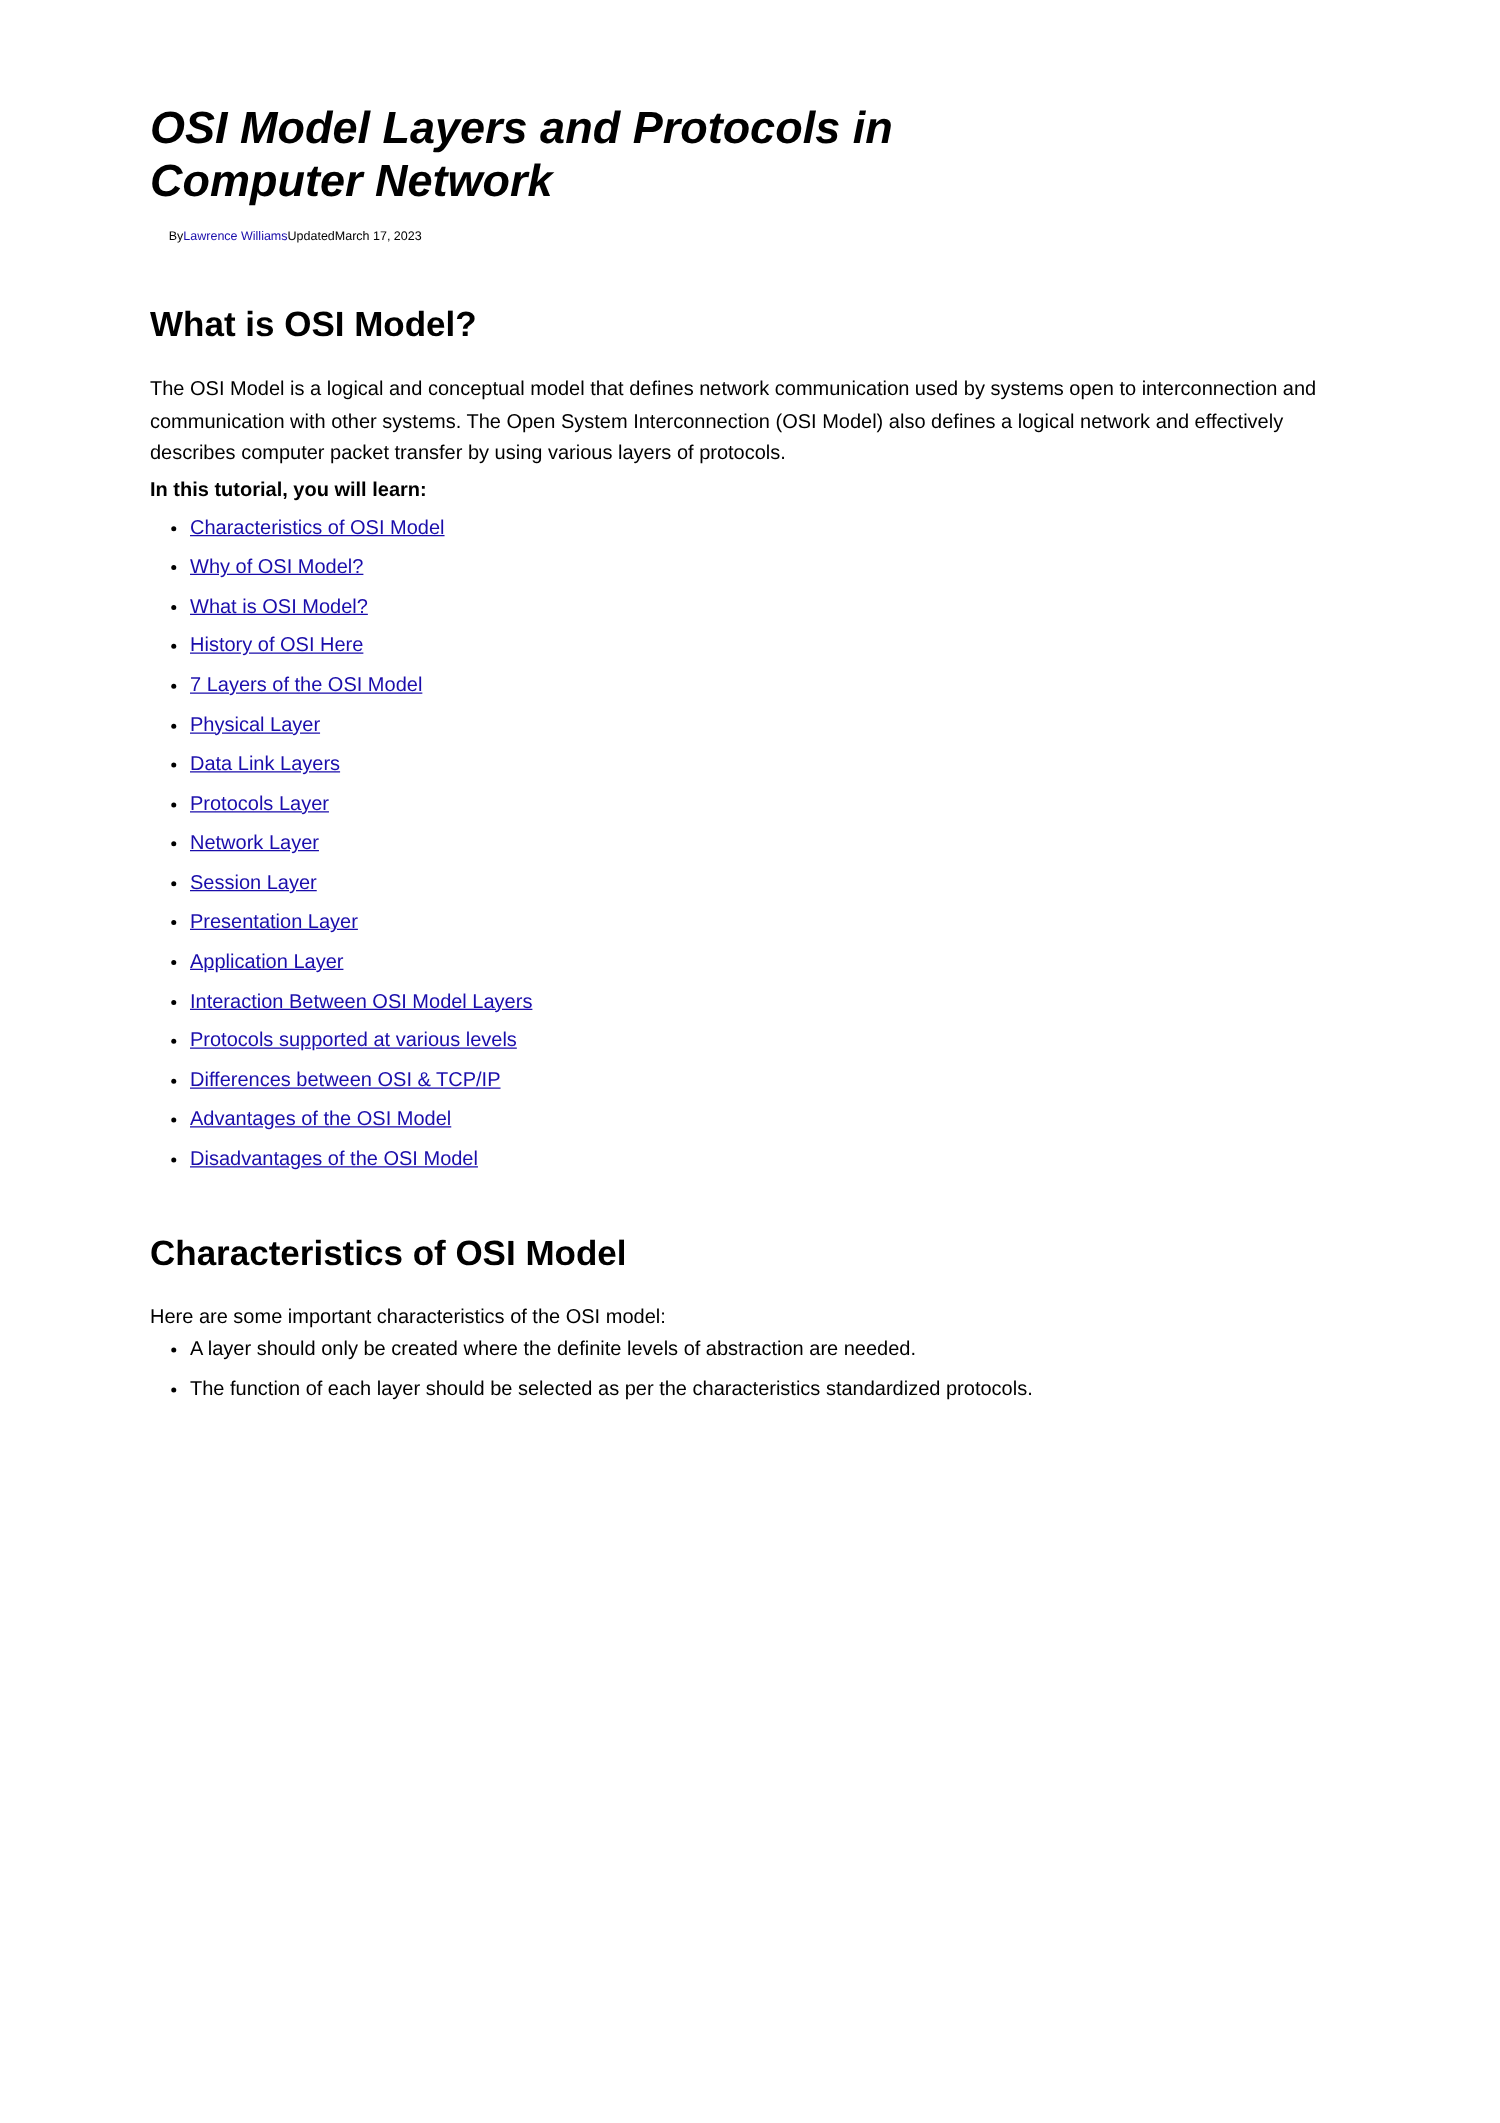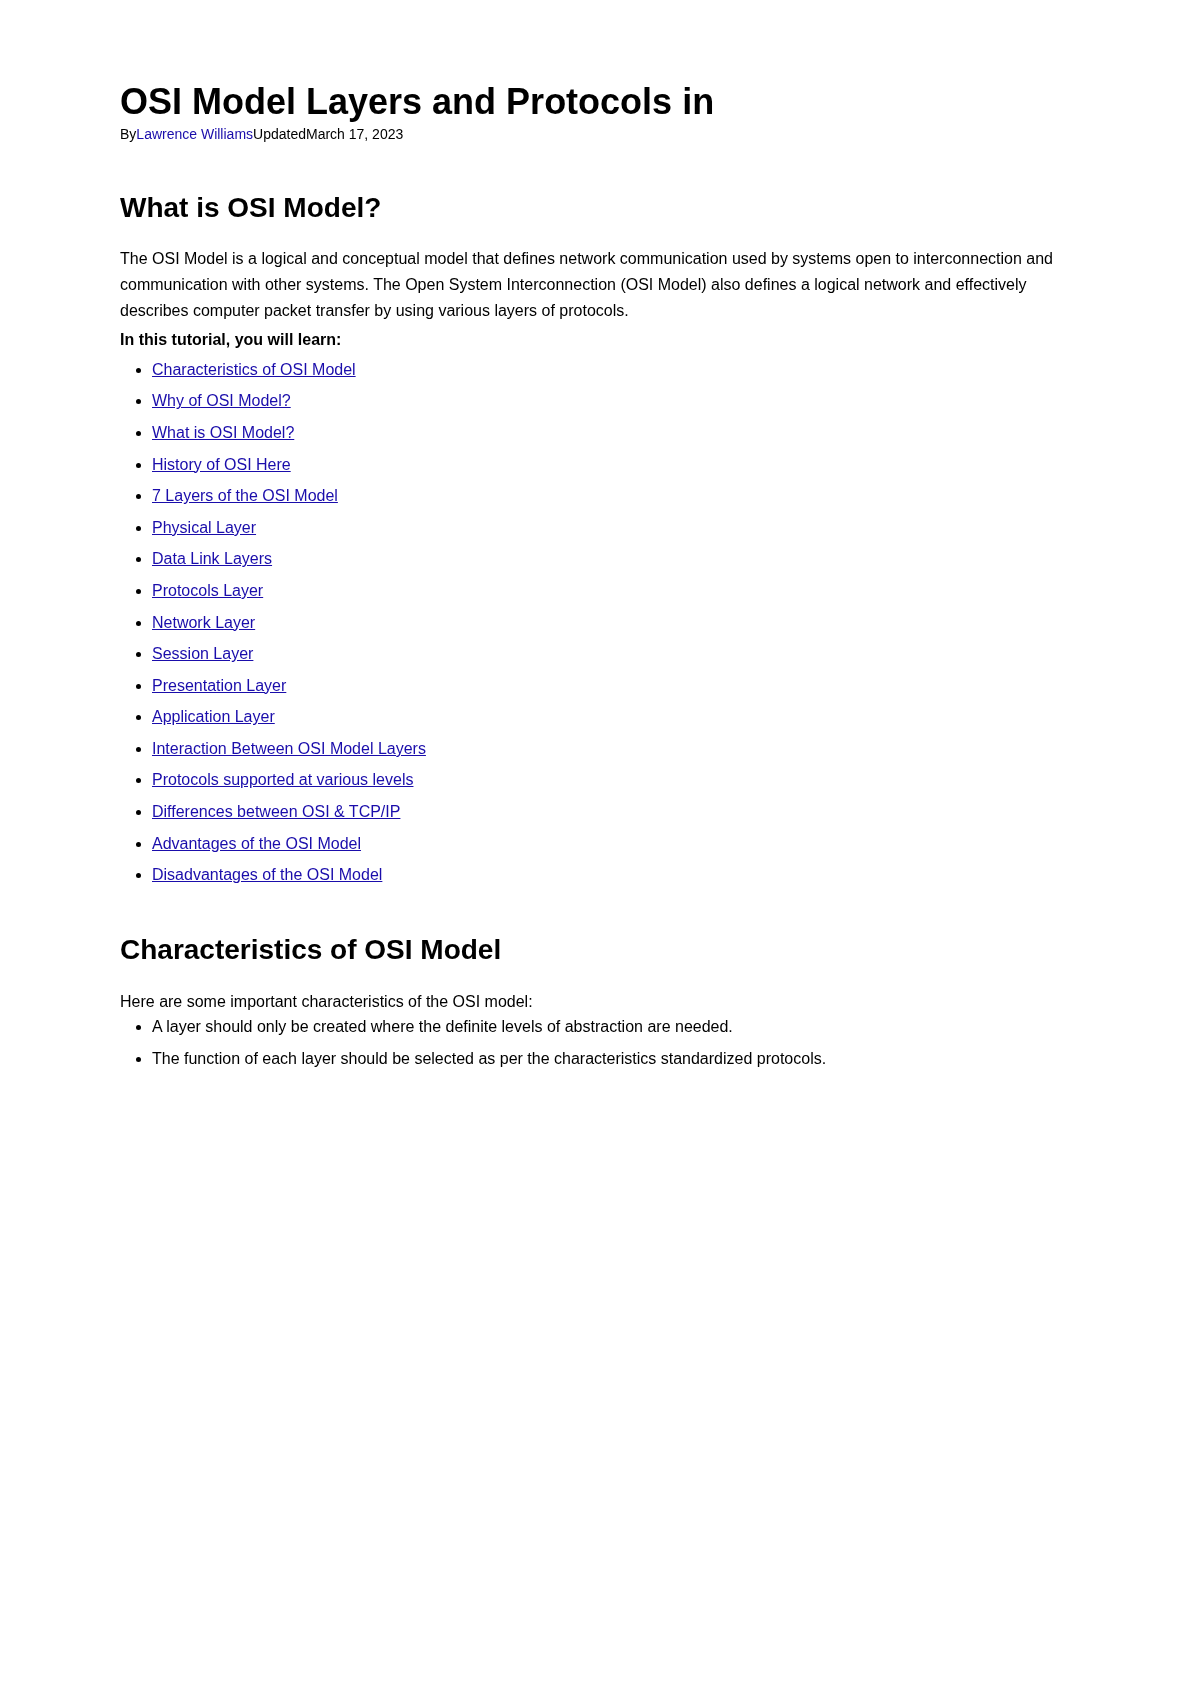--- a/index.html
+++ b/index.html
@@ -16,28 +16,30 @@
       background: #ffffff;
       width: 1200px;
       min-height: 1698px;
       padding: 80px 120px 80px 120px;
     }
 
     h1 {
       font-size: 36px;
       font-weight: 900;
       line-height: 1.2;
-      margin-bottom: 0;
+      margin-bottom: 16px;
       color: #000000;
+      font-style: italic;
     }
 
     .byline {
-      font-size: 14px;
+      font-size: 10px;
       color: #000000;
       margin-bottom: 40px;
+      margin-left: 15px;
     }
 
     .byline a {
       color: #1a0dab;
       text-decoration: none;
     }
 
     h2 {
       font-size: 28px;
       font-weight: 900;
@@ -74,20 +76,21 @@
     .tutorial-intro {
       margin-bottom: 4px;
       font-weight: bold;
     }
   </style>
 </head>
 <body>
 
 <h1>
   <span>OSI Model Layers and Protocols in</span><br>
+  <span>Computer Network</span>
 </h1>
 
 <div class="byline">
   <span>By</span><a href="#">Lawrence Williams</a><span>Updated</span><span>March 17, 2023</span>
 </div>
 
 <h2>What is OSI Model?</h2>
 
 <p class="intro-text">The OSI Model is a logical and conceptual model that defines network communication used by systems open to interconnection and communication with other systems. The Open System Interconnection (OSI Model) also defines a logical network and effectively describes computer packet transfer by using various layers of protocols.</p>
 

